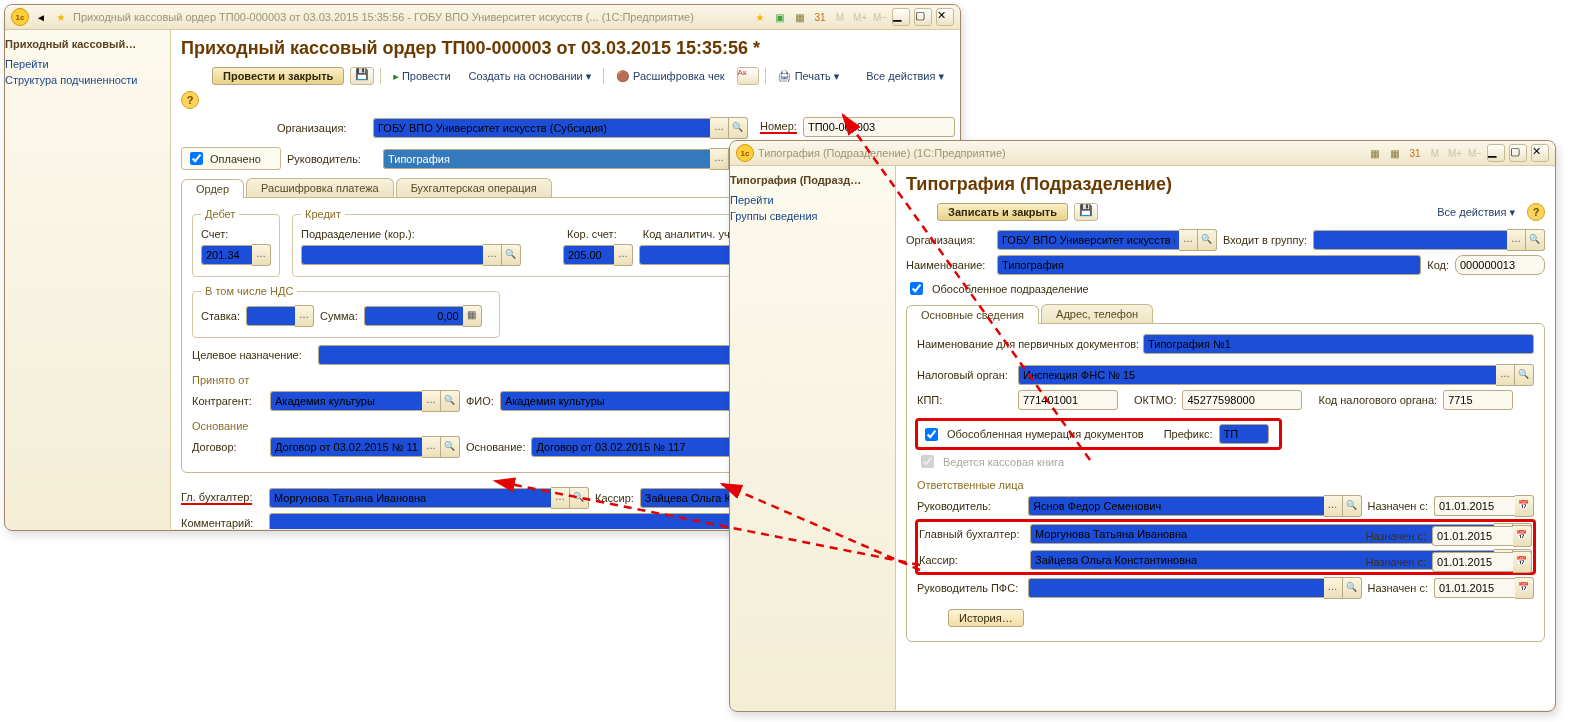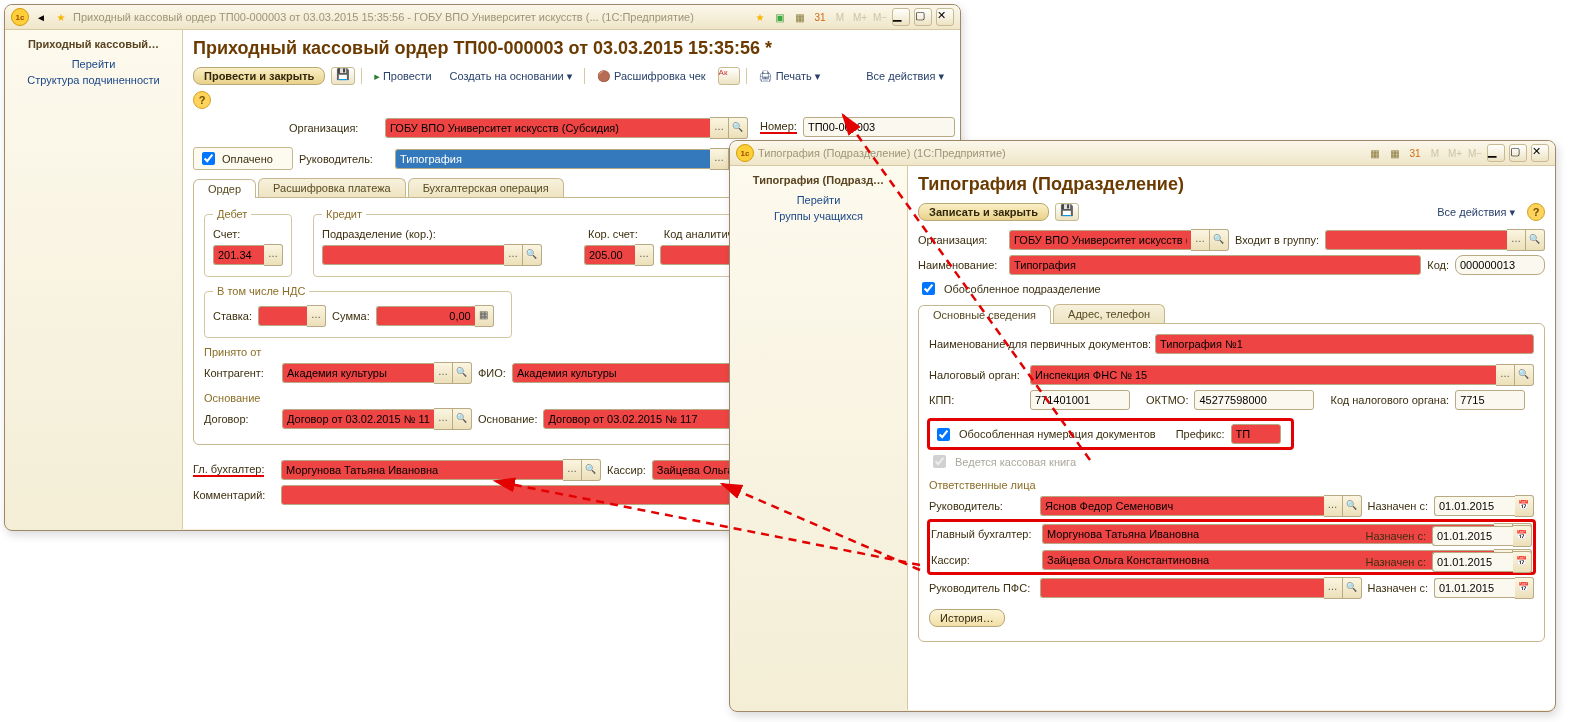--- a/index.html
+++ b/index.html
@@ -35,55 +35,55 @@
     flex:1;
   }
   .tb-btn{width:16px;height:16px;border:1px solid #c9bb91;border-radius:3px;background:linear-gradient(#fff,#ede3c3);cursor:pointer;}
   .tb-ico{width:16px;height:16px;display:flex;align-items:center;justify-content:center;font-size:10px;}
   .star{color:#f7b500;}
   .icon-1c{width:16px;height:16px;border-radius:50%;background:#ffcf3a;border:1px solid #d39b06;display:flex;align-items:center;justify-content:center;font-size:8px;font-weight:bold;color:#9b4e00;}
   
   .body{display:flex;height:calc(100% - 26px);}
   .navpanel{
     width:165px;
-    padding:8px 6px;
+    padding:8px 0;
     border-right:1px solid #d6c9a4;
     font-size:11px;
     overflow:hidden;
-    text-align:center;
   }
   .navpanel .nav-head{color:#594320;font-weight:bold;margin-bottom:8px;white-space:nowrap;overflow:hidden;text-overflow:ellipsis;}
   .navpanel .nav-link{color:#19478a;display:block;margin-bottom:4px;cursor:pointer;}
   .content{flex:1;padding:6px 10px 8px 10px;background:#fff;border-radius:0 0 8px 0;overflow:hidden;}
   .h1{color:#6b3a00;font-size:18px;font-weight:bold;margin:2px 0 8px;}
   
   .toolbar{display:flex;align-items:center;gap:6px;margin-bottom:8px;flex-wrap:wrap;}
   .btn{
     padding:2px 10px;
     border:1px solid #b8a778;
-    border-radius:8px;
+    border-radius:3px;
     background:linear-gradient(#fcf4d8,#f1dfa6);
     cursor:pointer;
     font-size:11px;
     color:#33260a;
+    margin-left:31px;
   }
   .btn.primary{font-weight:bold;background:linear-gradient(#faefc5,#e9d18a);}
   .tool-lnk{color:#29416b;padding:2px 6px;cursor:pointer;font-size:11px;}
   .sep{width:1px;height:16px;background:#d6c9a4;}
   .help-circ{width:16px;height:16px;border-radius:50%;background:#ffd35c;color:#6b4d00;font-weight:bold;display:flex;align-items:center;justify-content:center;border:1px solid #d0a422;cursor:pointer;}
   
   .row{display:flex;align-items:center;gap:6px;margin-bottom:4px;}
   .lbl{color:#3c2f10;white-space:nowrap;}
   .inp{
     border:1px solid #b7aa85;
     border-radius:3px;
     height:18px;
     padding:0 4px;
     font-size:11px;
-    background:#ef4444;
+    background:#1d4ed8;
   }
   .inp.sel{background:#3379bb;color:#fff;}
   .inp.ro{background:#fbf8ef;}
   .pick{display:flex;align-items:center;}
   .pick .inp{border-radius:3px 0 0 3px;border-right:none;}
   .pick .pb{
     width:18px;height:20px;border:1px solid #b7aa85;border-left:none;
     border-radius:0 3px 3px 0;background:linear-gradient(#fbf5e1,#ece0b9);
     cursor:pointer;font-size:10px;line-height:18px;text-align:center;color:#555;
   }
@@ -191,21 +191,21 @@
           </div>
         </div>
       </div>
 
       <div class="tabs">
         <div class="tab active">Ордер</div>
         <div class="tab">Расшифровка платежа</div>
         <div class="tab">Бухгалтерская операция</div>
       </div>
       <div class="tabpage">
-        <div style="display:flex;gap:21px">
+        <div style="display:flex;gap:12px">
           <fieldset class="fs" style="width:70px">
             <legend>Дебет</legend>
             <div class="lbl">Счет:</div>
             <div class="pick" style="margin-top:4px">
               <input class="inp" style="width: 42px;" value="201.34">
               <span class="pb dots"></span>
             </div>
           </fieldset>
           <fieldset class="fs" style="flex:1">
             <legend>Кредит</legend>
@@ -238,20 +238,28 @@
                 <span class="pb dots"></span>
               </div>
             <span class="lbl">Сумма:</span>
             <div class="pick">
                 <input class="inp" style="width: 90px; text-align: right;" value="0,00">
                 <span class="pb">▦</span>
               </div>
           </div>
         </fieldset>
 
+        <div class="row" style="margin-top:6px">
+          <span class="lbl" style="width:120px">Целевое назначение:</span>
+          <div class="pick" style="flex:1">
+              <input class="inp" style="flex: 1 1 0%;">
+              <span class="pb mid dots"></span>
+              <span class="pb mag"></span>
+            </div>
+        </div>
 
         <div class="section-lbl">Принято от</div>
         <div class="row">
           <span class="lbl" style="width:72px">Контрагент:</span>
           <div class="pick" style="width:190px">
               <input class="inp" style="flex: 1 1 0%;" value="Академия культуры">
               <span class="pb mid dots"></span>
               <span class="pb mag"></span>
             </div>
           <span class="lbl">ФИО:</span>
@@ -302,21 +310,21 @@
     <span class="tb-ico" style="color:#ccc4a6">M+</span>
     <span class="tb-ico" style="color:#ccc4a6">M−</span>
     <span class="tb-btn">▁</span>
     <span class="tb-btn">▢</span>
     <span class="tb-btn">✕</span>
   </div>
   <div class="body">
     <div class="navpanel">
       <div class="nav-head">Типография (Подразд…</div>
       <a class="nav-link">Перейти</a>
-      <a class="nav-link">Группы учащихся</a>
+      <a class="nav-link">Группы сведения</a>
     </div>
     <div class="content">
       <div class="h1">Типография (Подразделение)</div>
       <div class="toolbar">
         <button class="btn primary">Записать и закрыть</button>
         <span class="tb-btn" style="width:22px;text-align:center">💾</span>
         <span style="flex:1"></span>
         <span class="tool-lnk">Все действия ▾</span>
         <span class="help-circ">?</span>
       </div>

